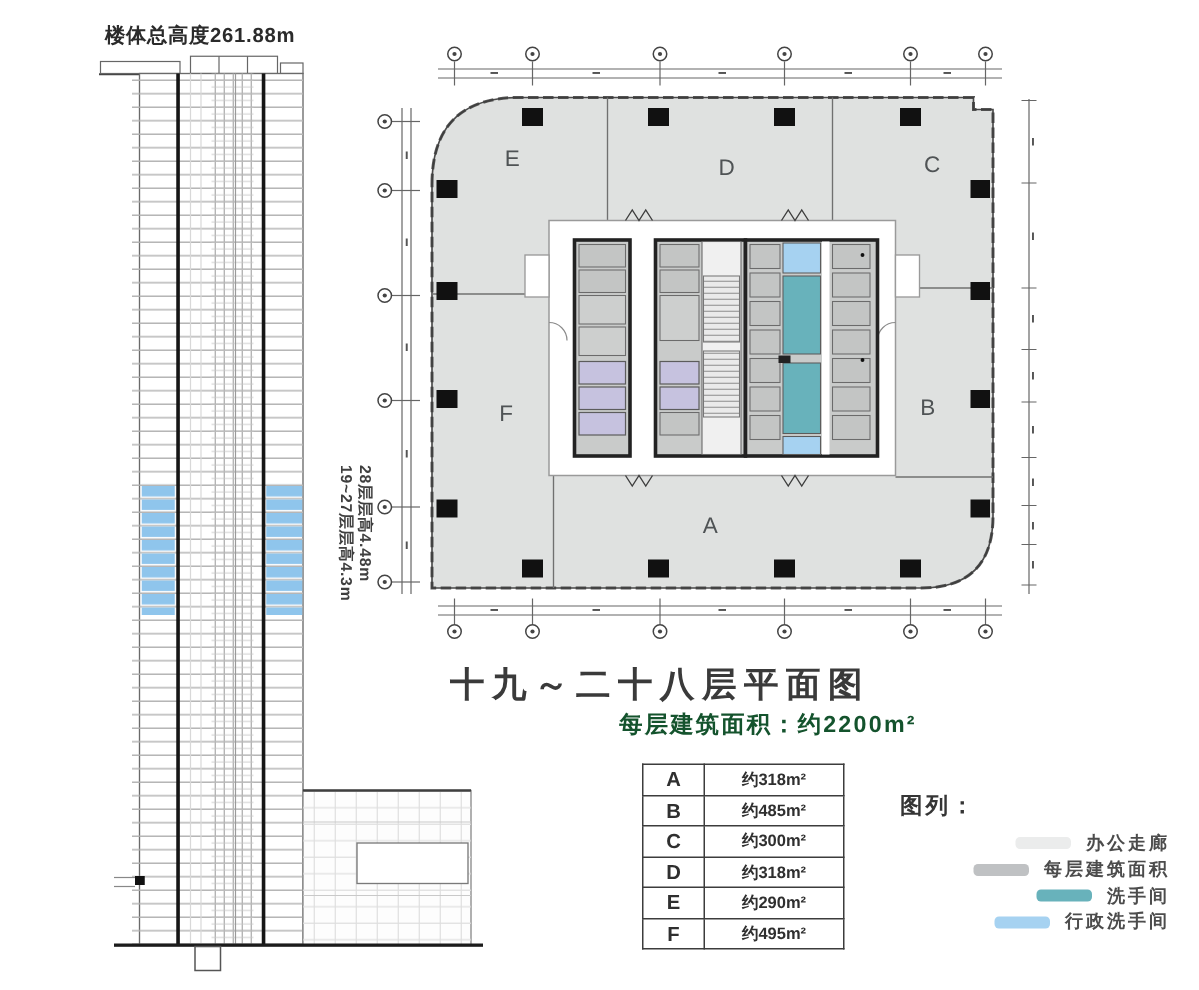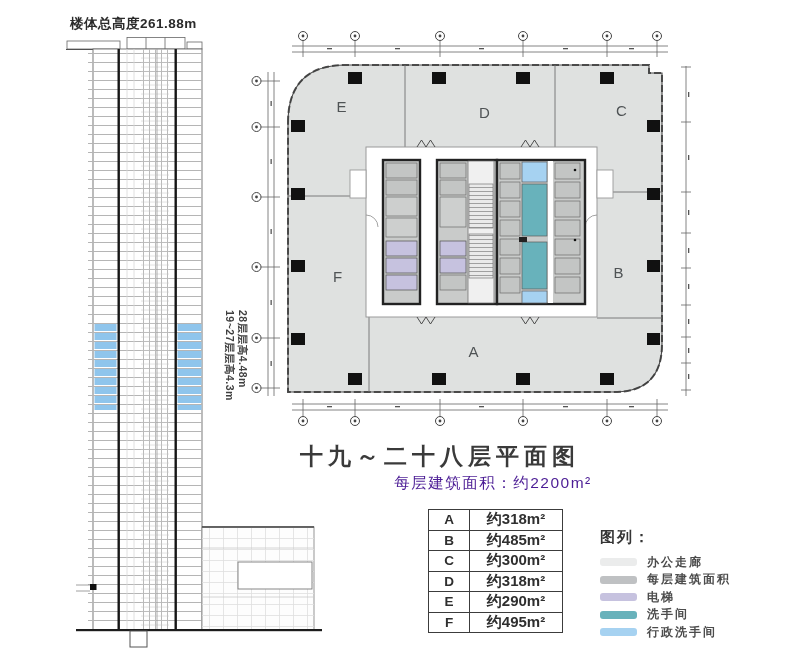--- a/index.html
+++ b/index.html
@@ -6,30 +6,30 @@
   .stage{position:relative;width:799px;height:660px;background:#ffffff;
          font-family:"Liberation Sans",sans-serif;overflow:hidden;padding-left:42px;}
   .abs{position:absolute;}
   .drawing-svg{position:absolute;left:0;top:0;}
   .height-label{left:70px;top:15px;font-size:13.5px;font-weight:700;color:#2b2b2b;letter-spacing:.5px;}
   .rot-label{left:249px;top:310px;transform:rotate(90deg);transform-origin:left top;
              font-size:10.5px;line-height:12.5px;font-weight:700;color:#3f3f3f;letter-spacing:.5px;white-space:nowrap;}
   .zone-label{font-size:15px;color:#4f5355;letter-spacing:1px;transform:translate(-50%,-50%);}
   .plan-title{left:300px;top:441px;width:400px;font-size:23px;font-weight:700;
               color:#3a3a3a;letter-spacing:5px;}
-  .plan-subtitle{left:293px;top:473px;width:400px;text-align:center;font-size:15.5px;font-weight:400;
-                 color:#4c1d95;letter-spacing:1.5px;}
+  .plan-subtitle{left:312px;top:473px;width:400px;text-align:center;font-size:15.5px;font-weight:700;
+                 color:#14532d;letter-spacing:1.5px;}
   table.area{position:absolute;left:428px;top:509px;border-collapse:collapse;}
-  table.area td{border:1.3px solid #3c3c3c;font-size:15px;color:#2f2f2f;text-align:center;
+  table.area td{border:1.3px solid #3c3c3c;font-size:11px;color:#2f2f2f;text-align:center;
                 height:19.5px;padding:0;font-weight:700;}
   table.area td.zone{width:40px;font-size:13.5px;}
   table.area td.val{width:92px;}
   .legend{left:600px;top:528px;width:180px;}
   .legend-title{font-size:15px;font-weight:700;color:#353535;letter-spacing:2px;margin-bottom:9px;}
-  .legend-item{display:flex;align-items:center;height:12px;margin-bottom:5.5px;}
+  .legend-item{display:flex;align-items:center;height:12px;margin-bottom:5.5px;justify-content:flex-end;}
   .legend-swatch{width:37px;height:8px;border-radius:3px;margin-right:10px;flex:none;}
   .legend-label{font-size:12px;font-weight:700;color:#4c4c4c;letter-spacing:2px;white-space:nowrap;}
 </style>
 </head>
 <body>
 
 <div class="stage">
 
   <svg class="drawing-svg" width="799" height="660" viewBox="0 0 799 660">
     <defs>
@@ -363,24 +363,20 @@
     <div class="legend-title">图列：</div>
     <div class="legend-item">
       <span class="legend-swatch" style="background-color: rgb(235, 236, 236);"></span>
       <span class="legend-label">办公走廊</span>
     </div>
     <div class="legend-item">
       <span class="legend-swatch" style="background-color: rgb(191, 193, 195);"></span>
       <span class="legend-label">每层建筑面积</span>
     </div>
     <div class="legend-item">
-      <span class="legend-swatch" style="background-color: rgb(198, 194, 223);"></span>
-      <span class="legend-label">电梯</span>
-    </div>
-    <div class="legend-item">
       <span class="legend-swatch" style="background-color: rgb(104, 178, 187);"></span>
       <span class="legend-label">洗手间</span>
     </div>
     <div class="legend-item">
       <span class="legend-swatch" style="background-color: rgb(166, 210, 241);"></span>
       <span class="legend-label">行政洗手间</span>
     </div>
   </div>
 
 </div>

